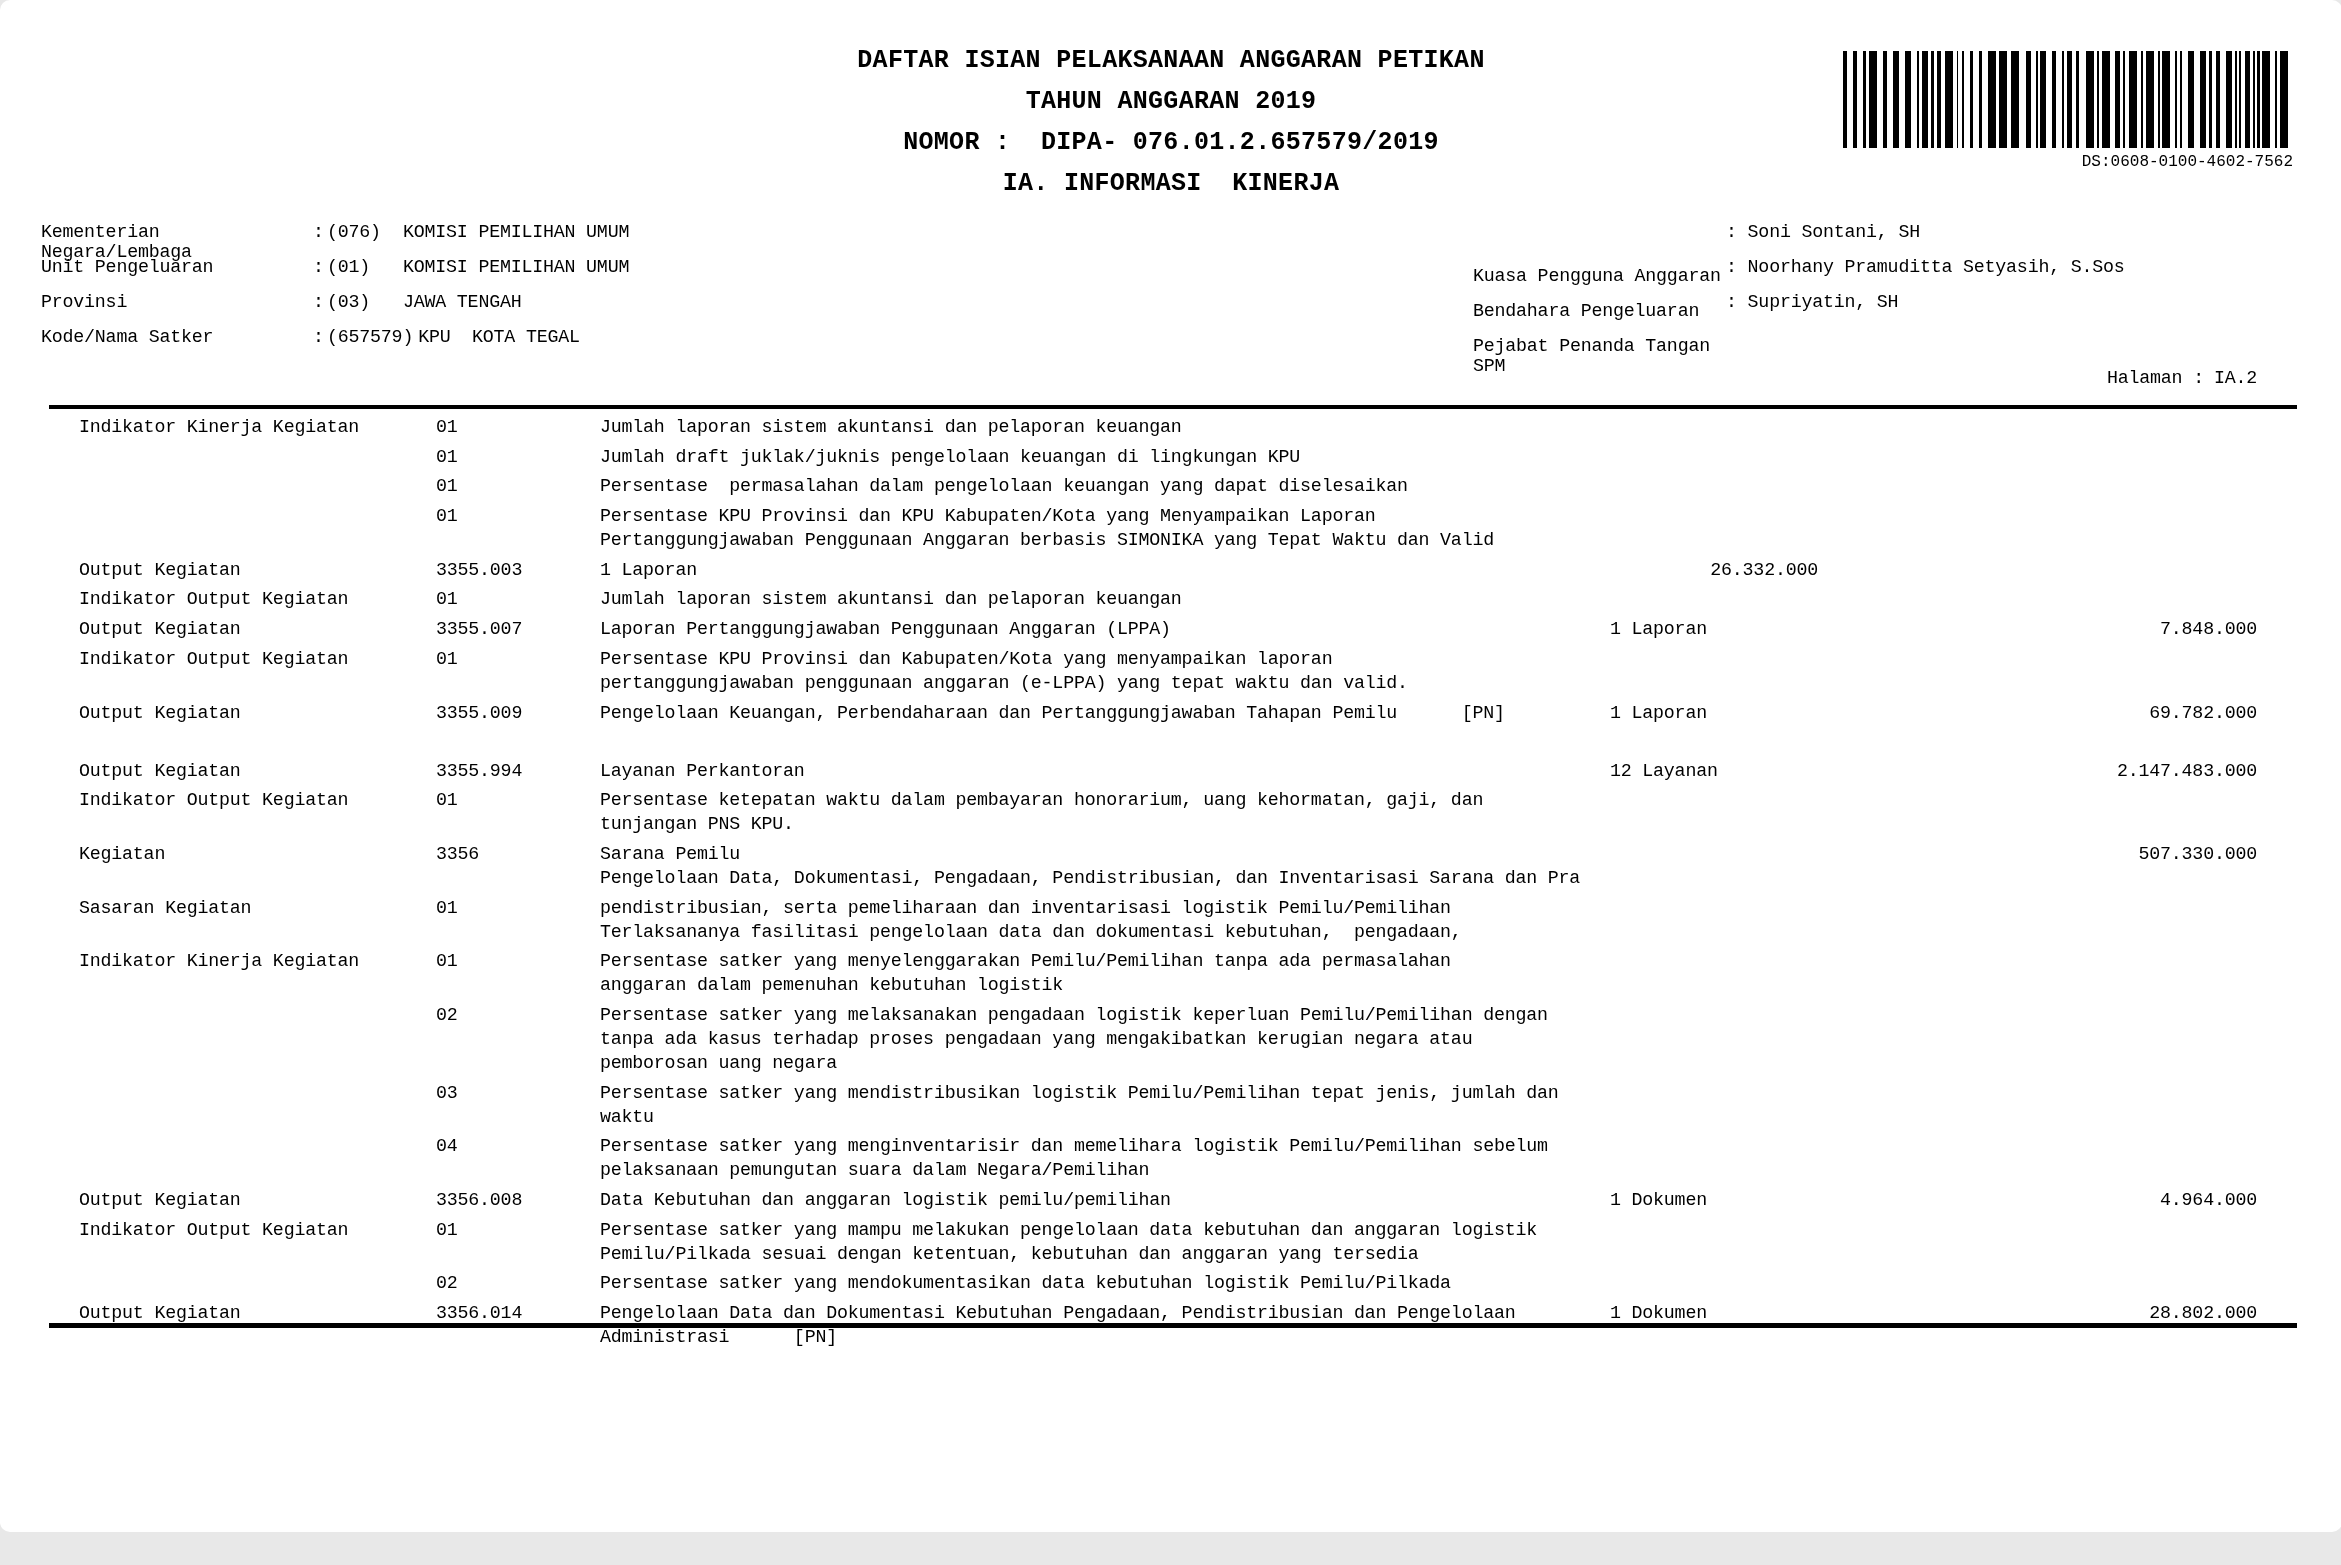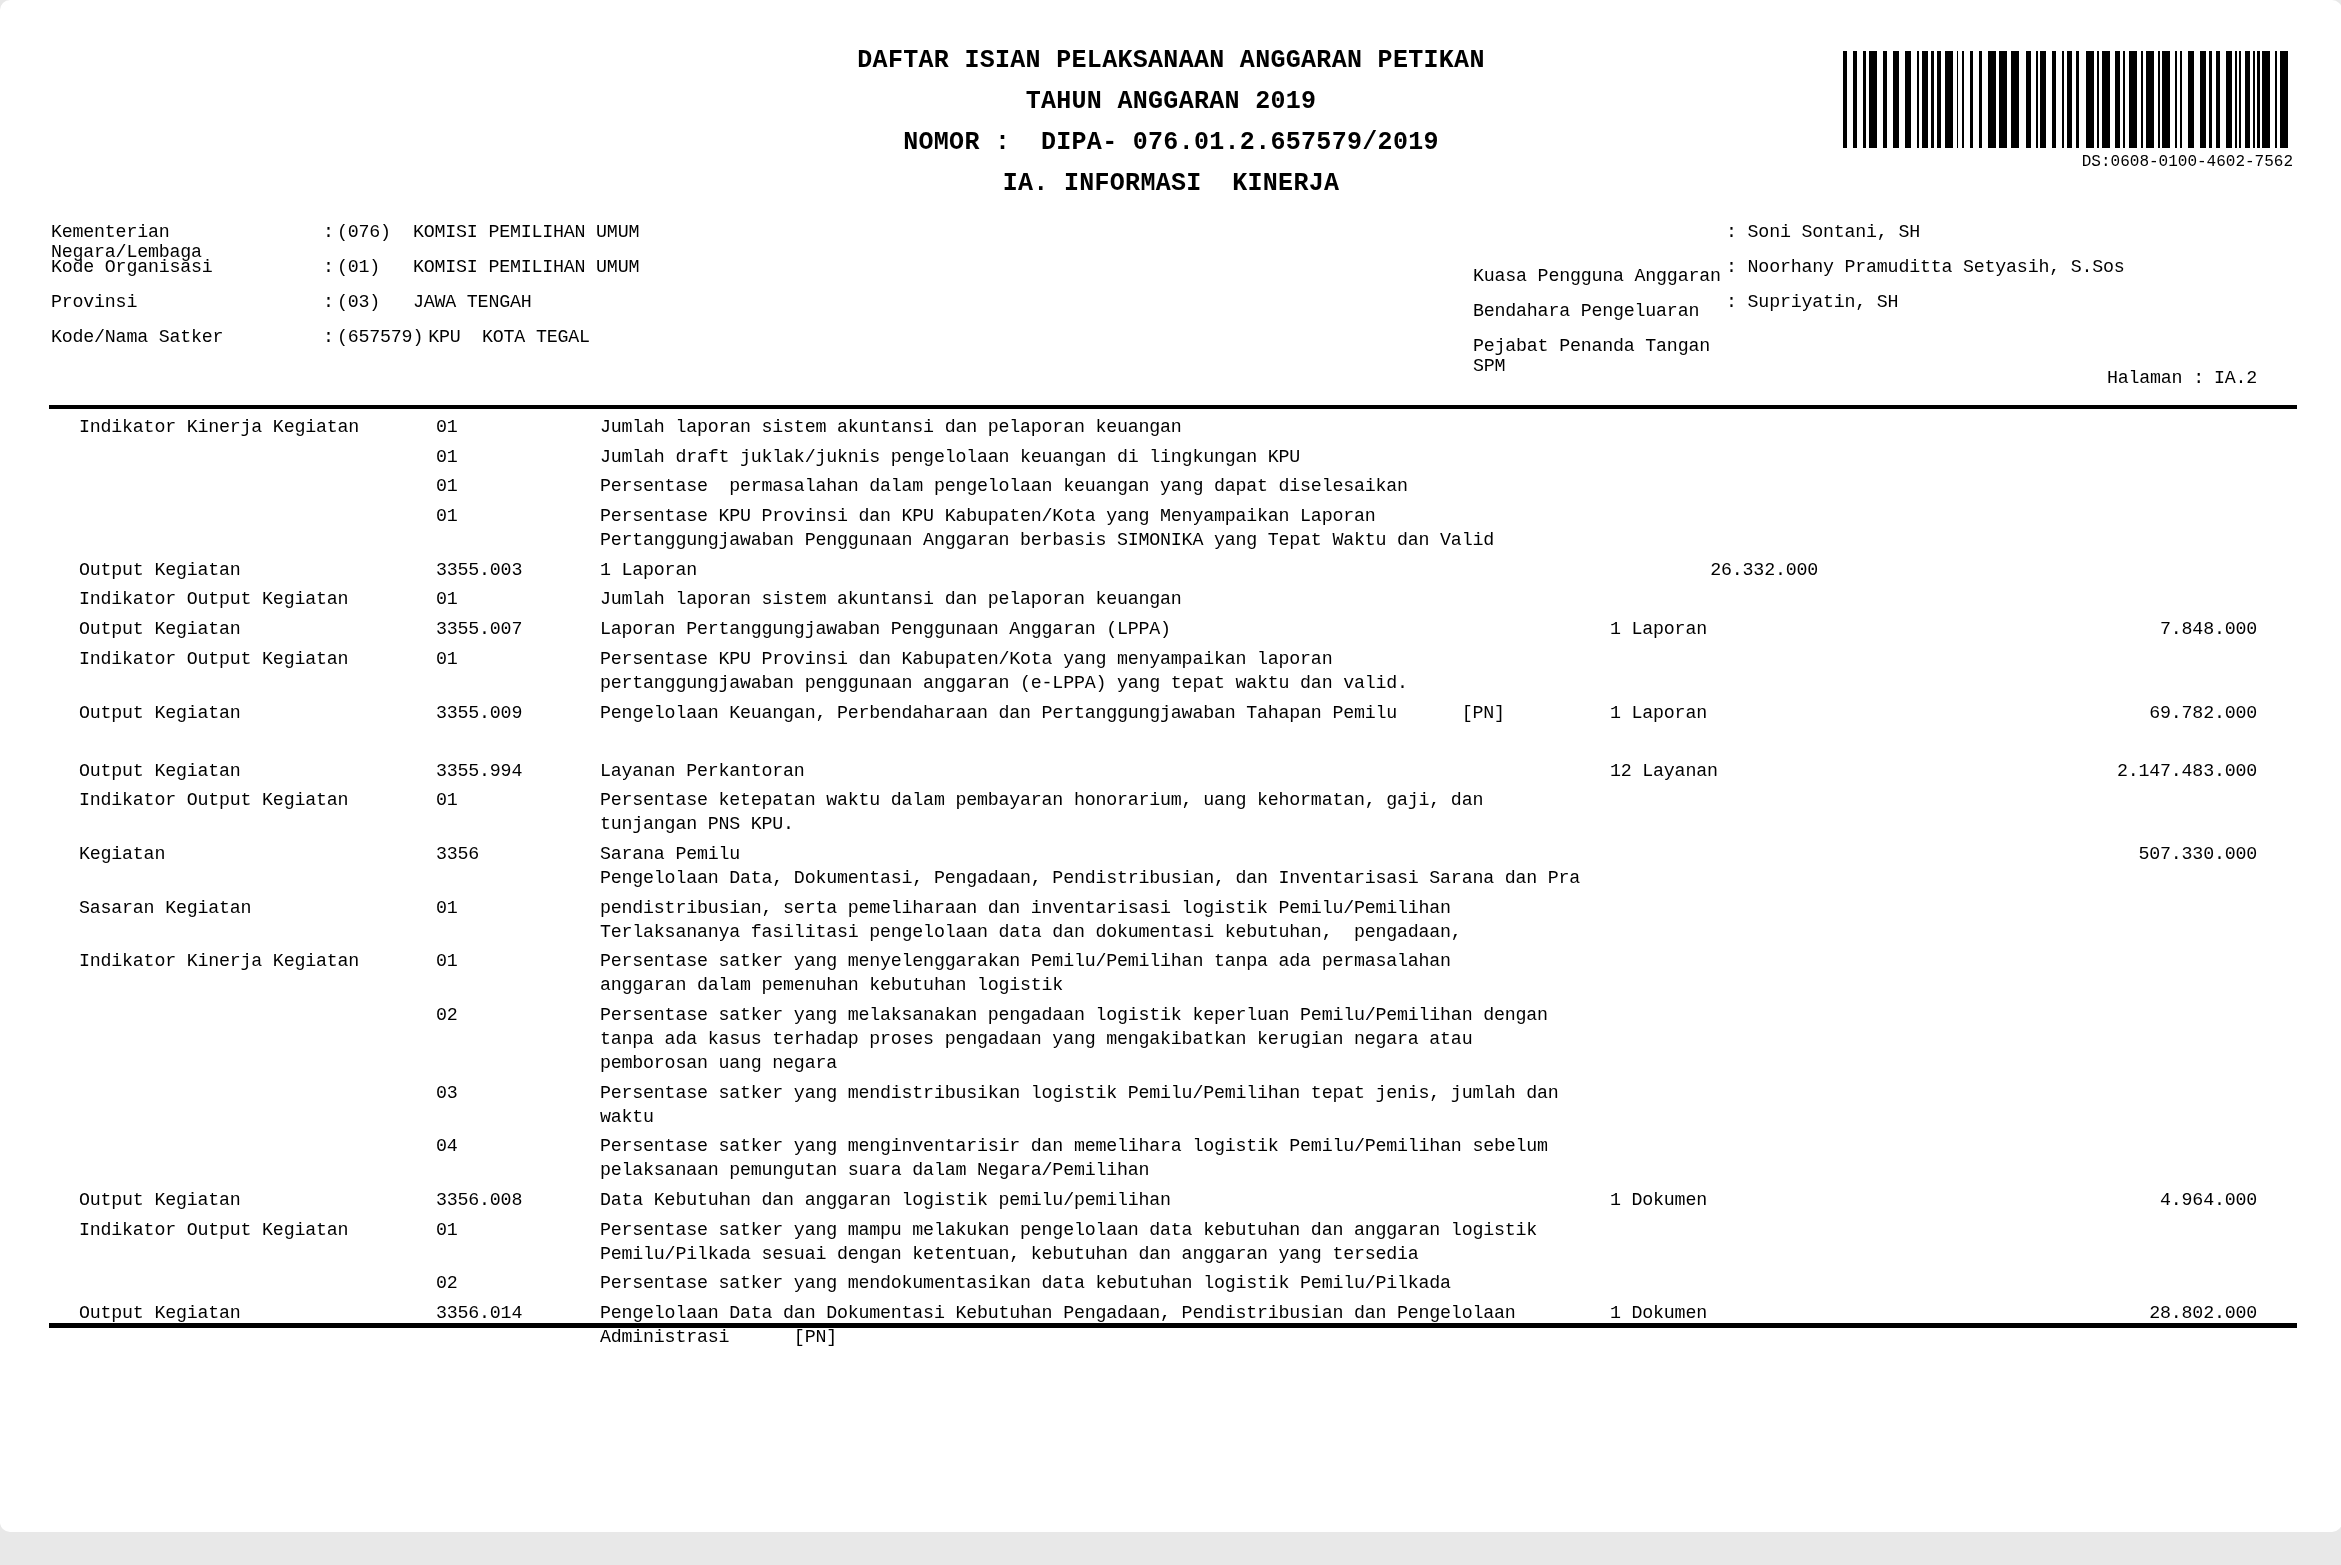--- a/index.html
+++ b/index.html
@@ -18,21 +18,21 @@
     position:absolute;left:1843px;top:51px;width:450px;height:97px;
     display:flex;align-items:stretch;overflow:hidden;
   }
   .bar{height:100%;background:#000;flex:none;}
   .barcode-label{
     position:absolute;left:1843px;top:153px;width:450px;text-align:right;
     font-size:16px;letter-spacing:0px;
   }
   
   .meta{position:absolute;font-size:18.3px;letter-spacing:-0.2px;}
-  .meta-left{left:51px;top:222px;}
+  .meta-left{left:41px;top:222px;}
   .meta-right{left:1473px;top:222px;}
   .mrow{height:35px;display:flex;align-items:flex-start;}
   .meta-left .mlabel{width:272px;flex:none;}
   .meta-right .mlabel{width:253px;flex:none;margin-top:44px;}
   .mcolon{width:14px;flex:none;}
   .mcode{min-width:71px;margin-right:5px;white-space:pre;flex:none;}
   .mvalue{white-space:pre;}
   .meta-right .mvalue{margin-left:7.6px;}
   
   .halaman{position:absolute;top:368px;right:85px;font-size:18.3px;letter-spacing:-0.2px;}
@@ -122,21 +122,21 @@
 
   <div class="meta meta-left">
   <div class="mrow">
     <span class="mlabel">Kementerian Negara/Lembaga</span>
     <span class="mcolon">:</span>
     <span class="mcode">(076)</span>
     <span class="mvalue">KOMISI PEMILIHAN UMUM</span>
   </div>
 
   <div class="mrow">
-    <span class="mlabel">Kode Organisasi</span>
+    <span class="mlabel">Unit Pengeluaran</span>
     <span class="mcolon">:</span>
     <span class="mcode">(01)</span>
     <span class="mvalue">KOMISI PEMILIHAN UMUM</span>
   </div>
 
   <div class="mrow">
     <span class="mlabel">Provinsi</span>
     <span class="mcolon">:</span>
     <span class="mcode">(03)</span>
     <span class="mvalue">JAWA TENGAH</span>

